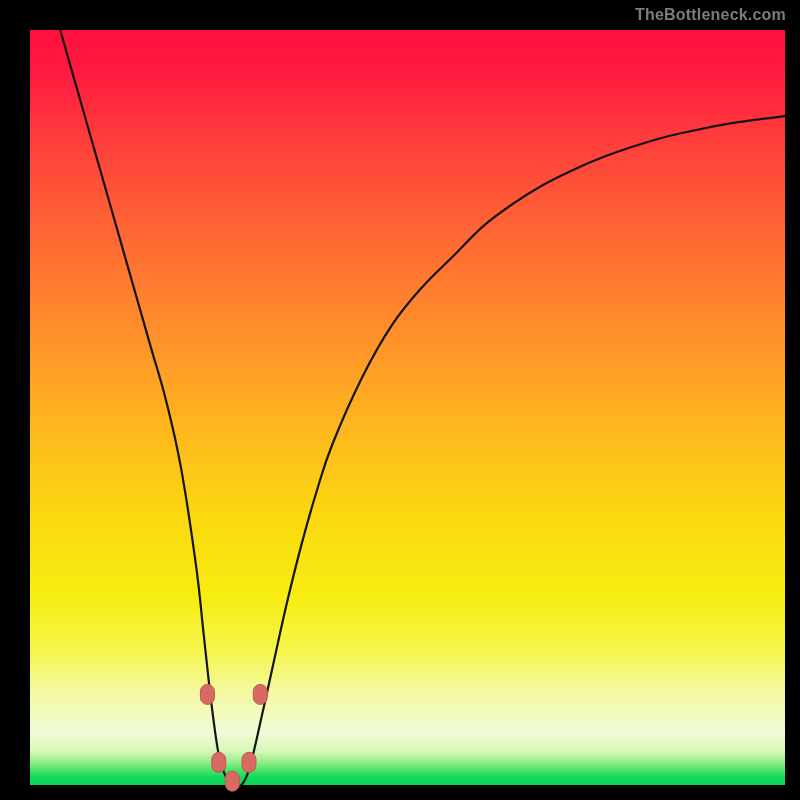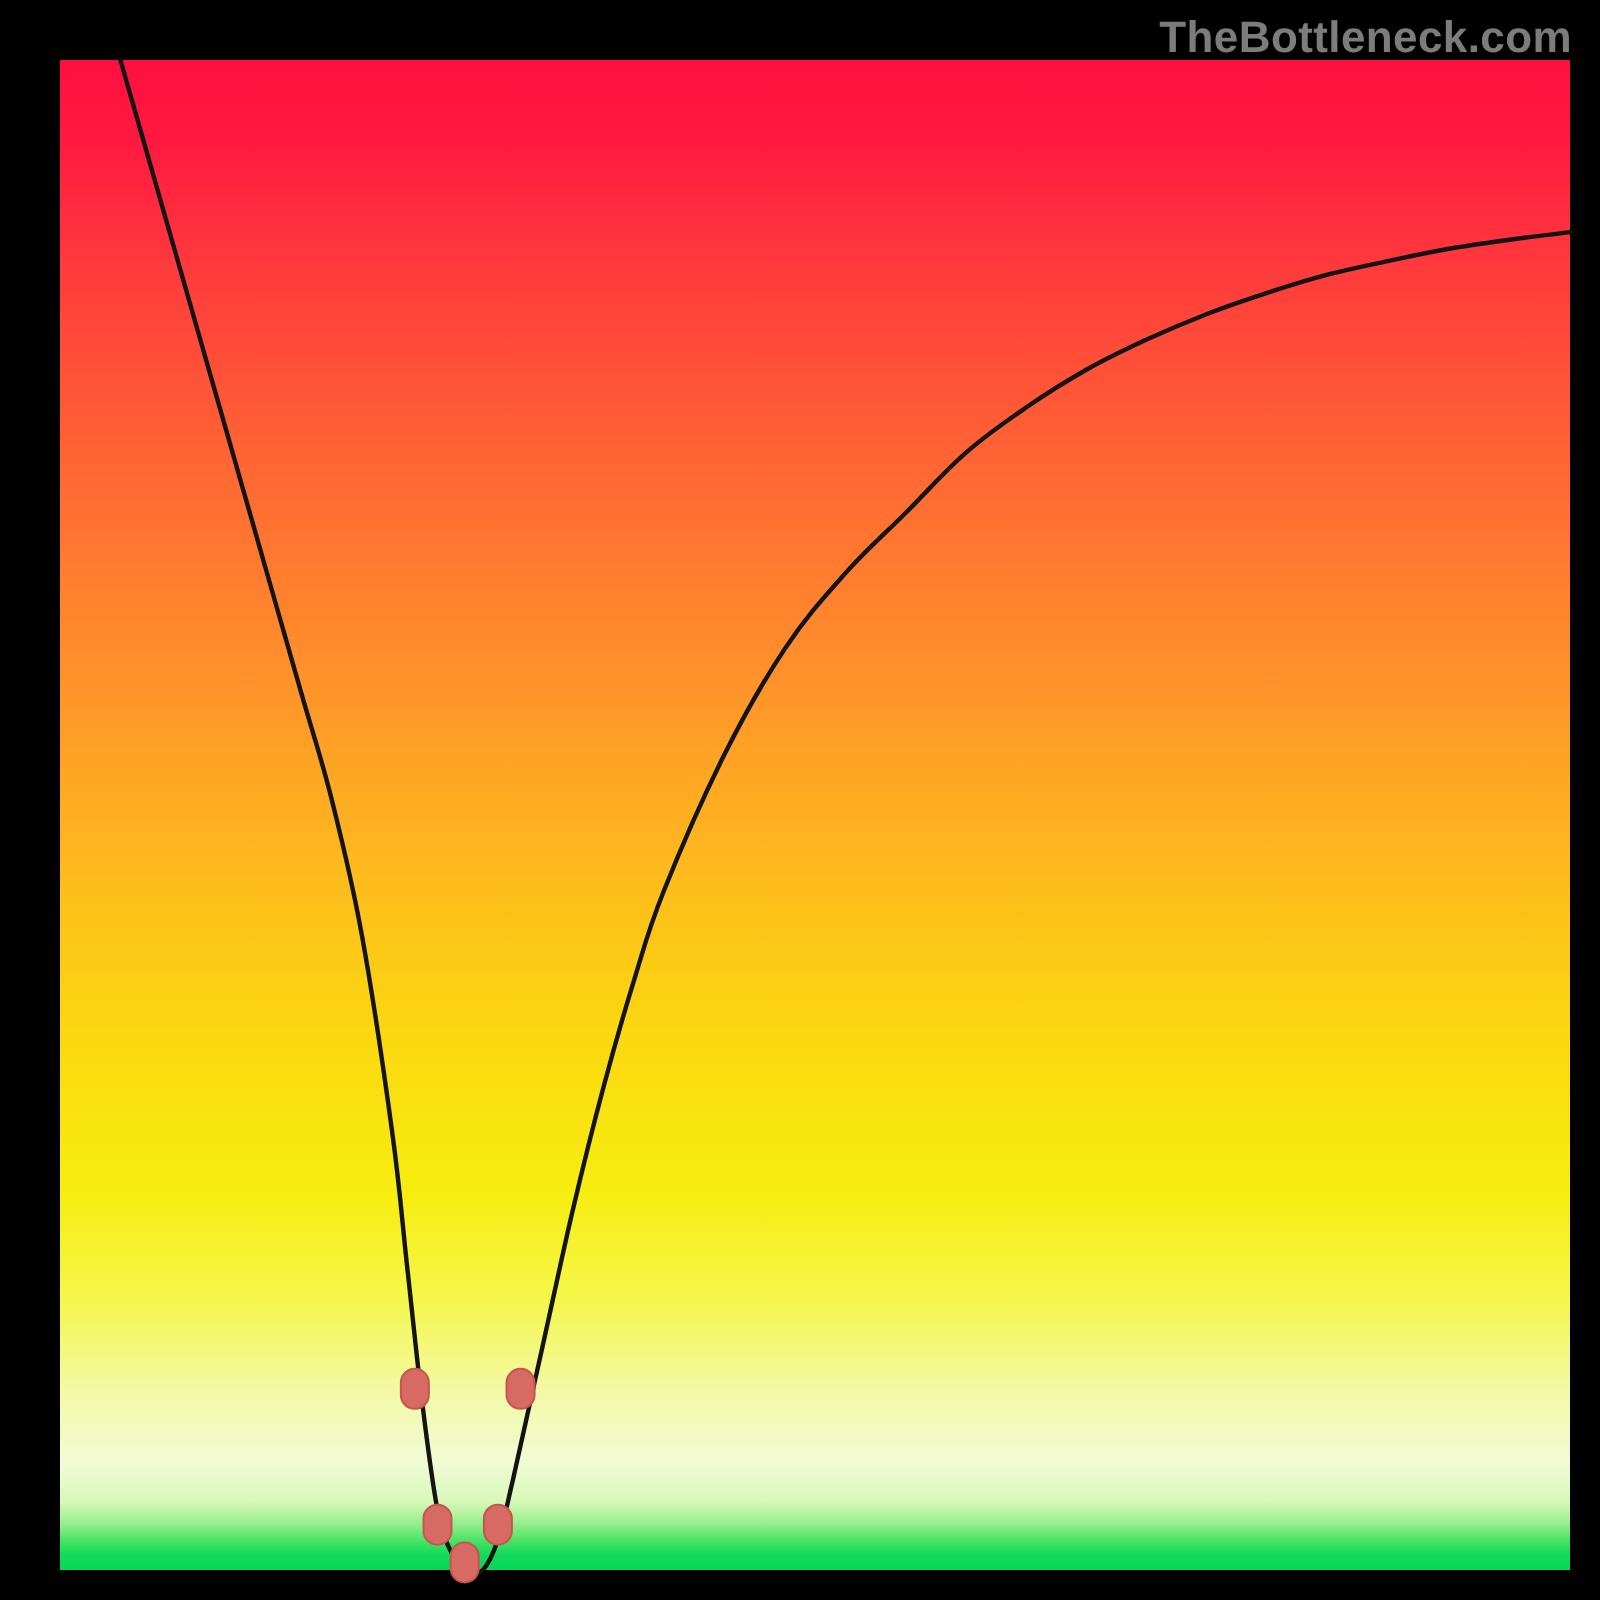--- a/index.html
+++ b/index.html
@@ -41,21 +41,21 @@
       #3fe263 98.2%,
       #13d95b 99%,
       #08d658 100%
     );
   }
   .watermark {
     position: absolute;
     top: 6px;
     right: 14px;
     color: #7c7c7c;
-    font-size: 22px;
+    font-size: 16px;
     font-weight: 600;
     letter-spacing: 0.2px;
     user-select: none;
   }
   svg.curve {
     position: absolute;
     left: 0;
     top: 0;
     width: 755px;
     height: 755px;

